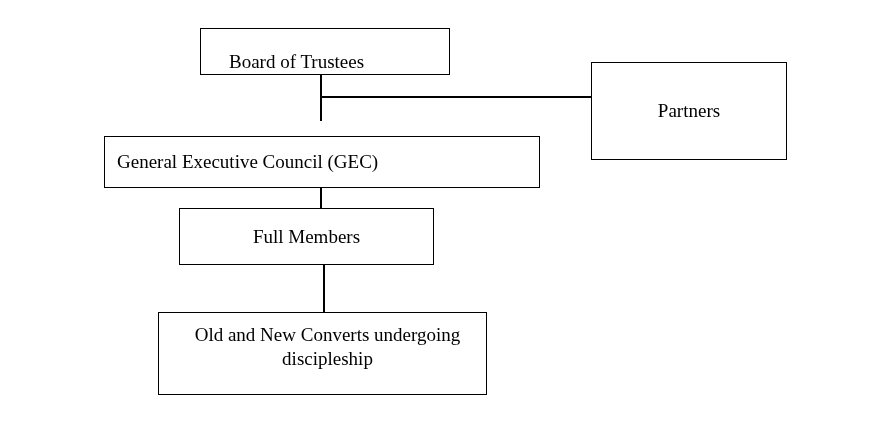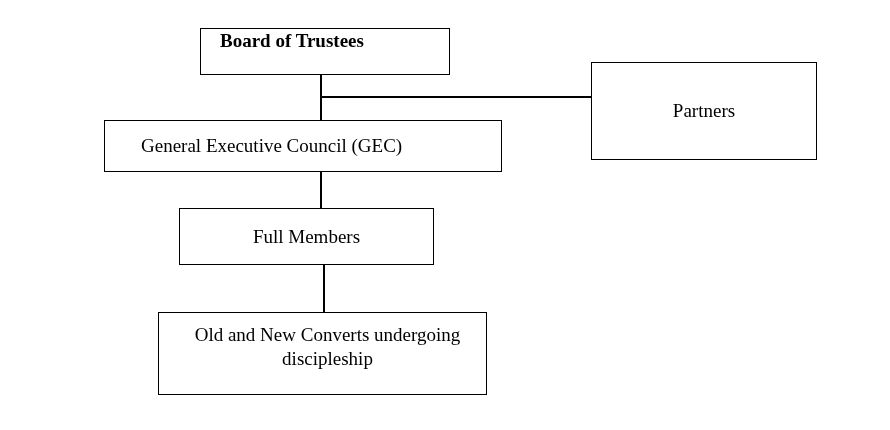--- a/index.html
+++ b/index.html
@@ -30,44 +30,43 @@
   .node .label {
     display: block;
     width: 100%;
   }
   
   #node-board {
     left: 200px;
     top: 28px;
     width: 250px;
     height: 47px;
-    align-items: flex-start;
+    align-items: flex-end;
     justify-content: flex-start;
-    padding-left: 19px;
-    font-weight: bold;
+    padding-left: 28px;
   }
   
   #node-partners {
     left: 591px;
     top: 62px;
-    width: 226px;
+    width: 196px;
     height: 98px;
     align-items: center;
     justify-content: center;
   }
   #node-partners .label { text-align: center; }
   
   #node-gec {
     left: 104px;
-    top: 120px;
-    width: 398px;
+    top: 136px;
+    width: 436px;
     height: 52px;
     align-items: center;
     justify-content: flex-start;
-    padding-left: 36px;
+    padding-left: 12px;
   }
   
   #node-full-members {
     left: 179px;
     top: 208px;
     width: 255px;
     height: 57px;
     align-items: center;
     justify-content: center;
   }

